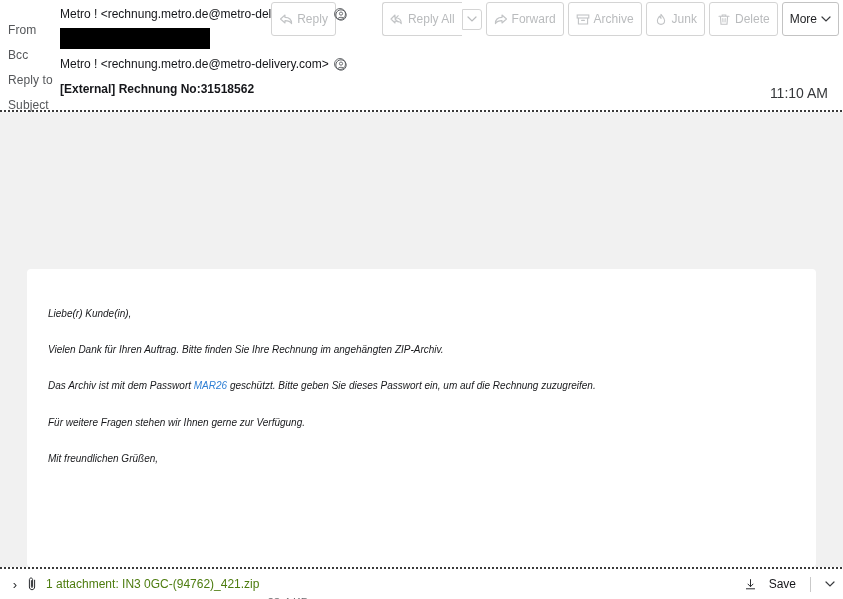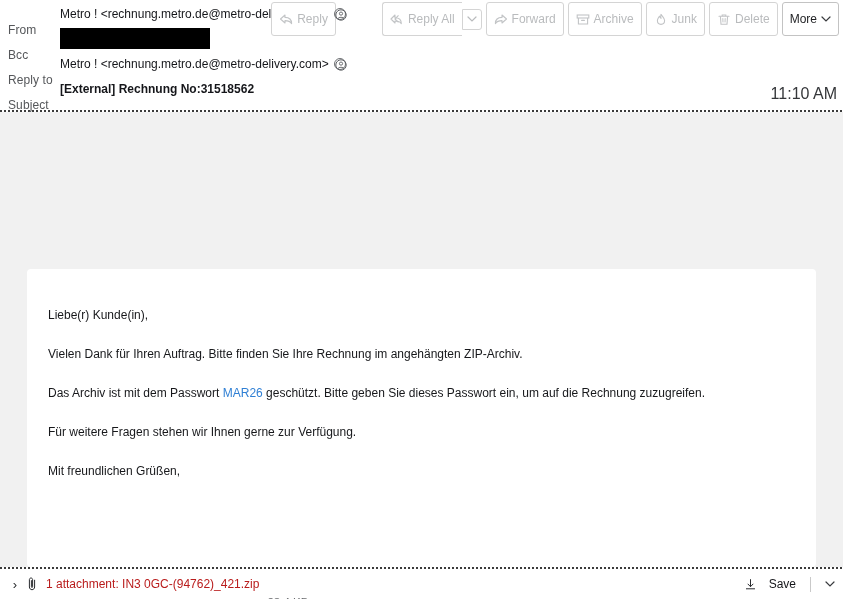--- a/index.html
+++ b/index.html
@@ -64,23 +64,23 @@
     font-size: 9px;
     color: #5a5d60;
     position: relative;
     top: 0px;
   }
   .person-icon svg { display: block; }
 
   
   .timestamp {
     position: absolute;
-    right: 6px;
+    right: 15px;
     top: 85px;
-    font-size: 16px;
+    font-size: 14px;
     color: #35373a;
   }
 
   
   .toolbar {
     position: absolute;
     top: 2px;
     right: 4px;
     display: flex;
     align-items: center;
@@ -147,25 +147,26 @@
     width: 789px;
     height: 298px;
     background: #ffffff;
     border-radius: 4px;
   }
   .mail-card-inner {
     padding: 38px 0 0 21px;
   }
   .mail-p {
     font-family: "Liberation Sans", sans-serif;
-    font-size: 12px;
+    font-size: 10px;
     color: #17181b;
     line-height: 1.42;
     margin: 0 0 22px 0;
     max-width: 755px;
+    font-style: italic;
   }
   .pw-highlight { color: #2f7fd4; }
 
   
   .mail-footer {
     position: absolute;
     left: 0;
     right: 0;
     top: 476px;
     text-align: center;
@@ -210,21 +211,21 @@
     width: 16px;
     height: 16px;
     margin-right: 6px;
     display: inline-flex;
     align-items: center;
     justify-content: center;
   }
   .clip-icon svg { display: block; }
   .attach-text {
     font-size: 12px;
-    color: #b91c1c;
+    color: #4d7c0f;
   }
   .attach-size {
     font-size: 11.5px;
     color: #6a6c6f;
     margin-left: 8px;
     margin-top: 36px;
   }
   .attach-spacer { flex: 1; }
   .save-group {
     display: inline-flex;

